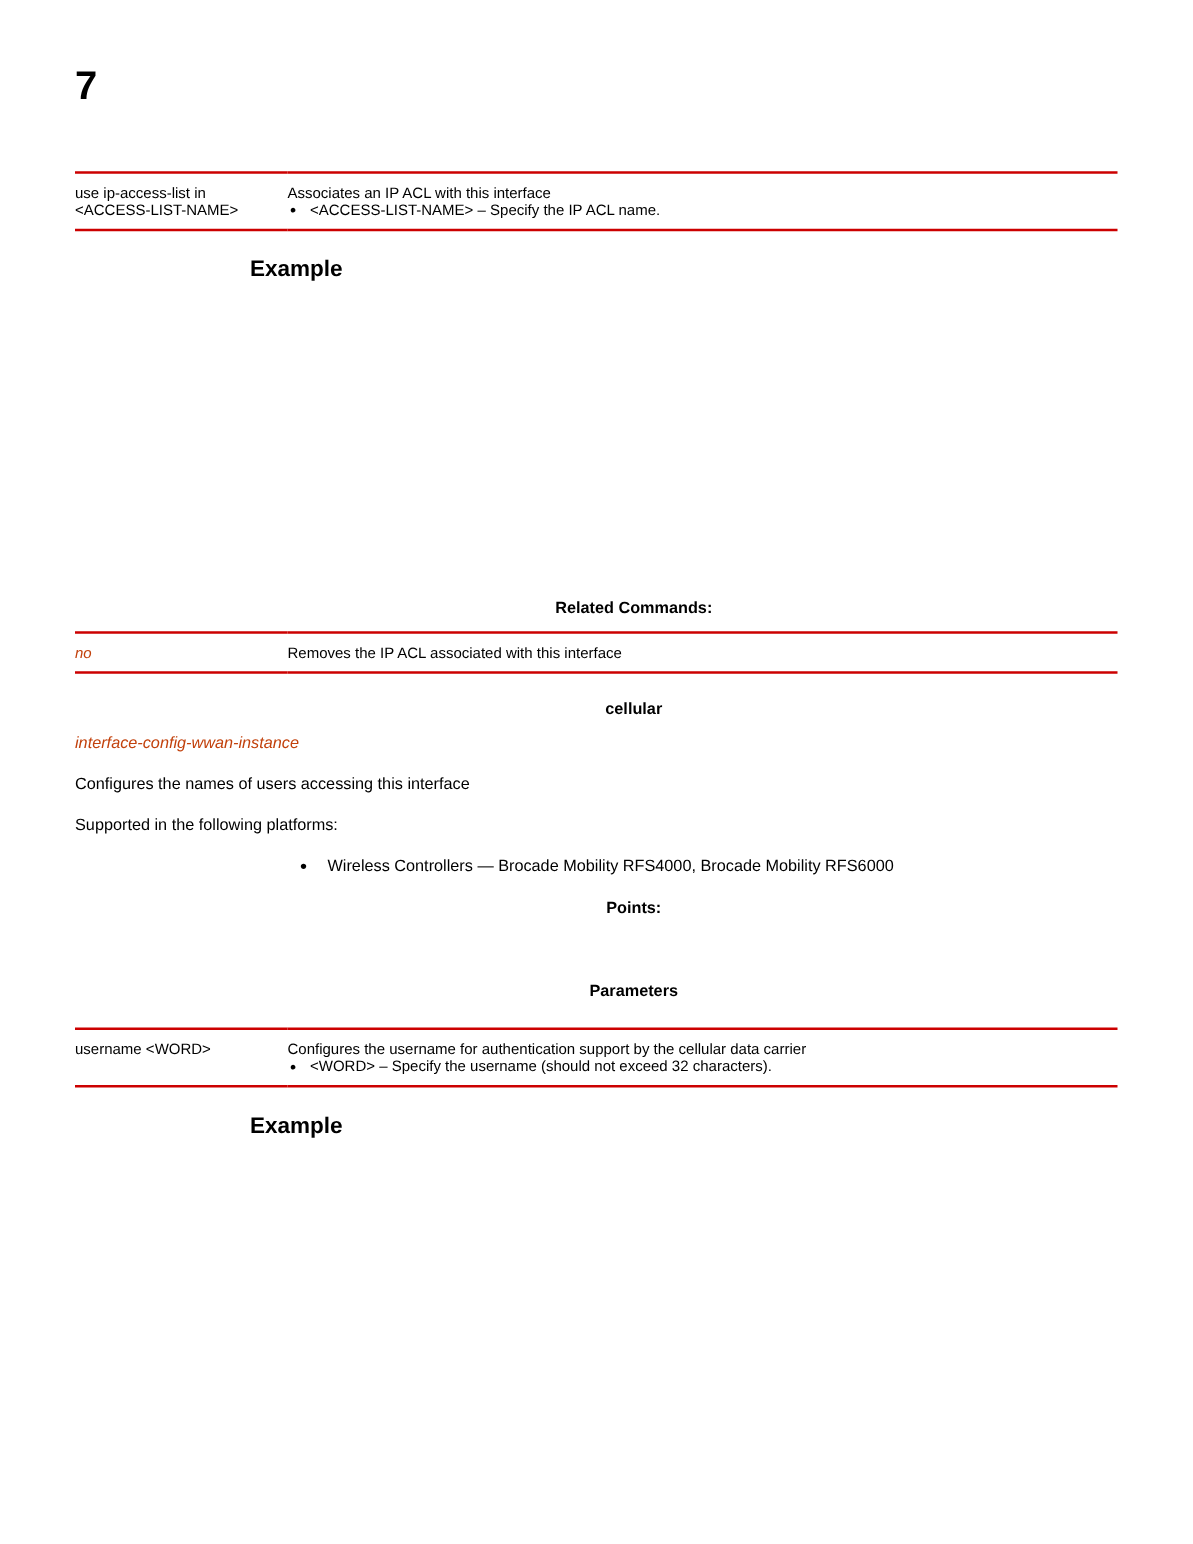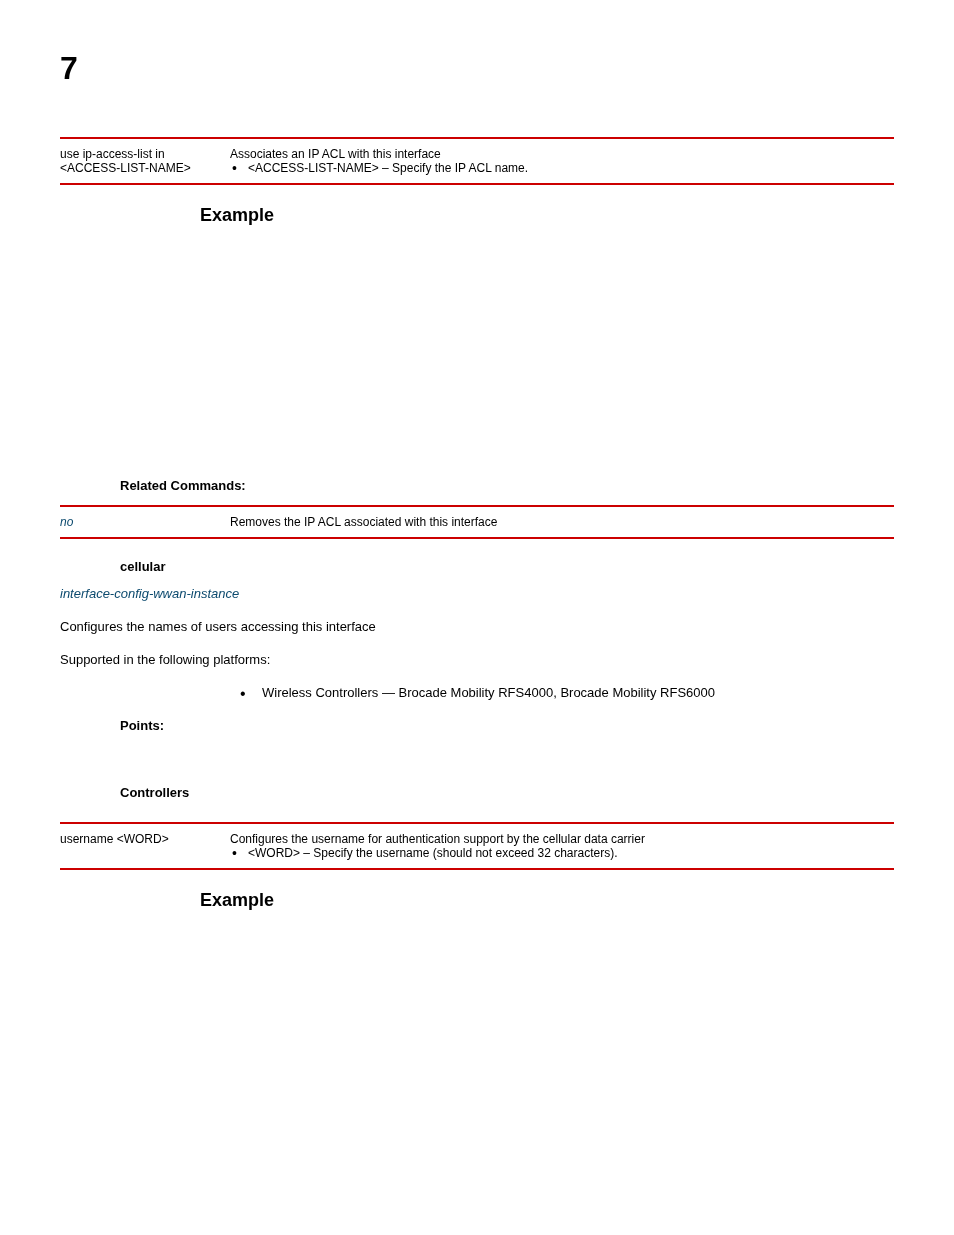--- a/index.html
+++ b/index.html
@@ -47,20 +47,21 @@
     left: 2px;
     top: -1px;
     font-size: 14px;
   }
   .section-label {
     font-weight: bold;
     font-size: 13px;
     margin-left: 60px;
     margin-top: 10px;
     margin-bottom: 12px;
+    text-align: center;
   }
   .example-label {
     font-weight: bold;
     font-size: 18px;
     margin-left: 140px;
     margin-top: 14px;
     margin-bottom: 12px;
   }
   .content-block {
     margin-bottom: 18px;
@@ -75,21 +76,21 @@
     margin-bottom: 10px;
   }
   .content-bullets .b-item::before {
     content: "•";
     position: absolute;
     left: 0;
     top: 0;
     font-size: 16px;
   }
   .link {
-    color: #0c4a6e;
+    color: #c2410c;
     font-style: italic;
   }
   .related-table {
     width: 100%;
     border-collapse: collapse;
     margin-bottom: 20px;
   }
   .related-table td {
     padding: 8px 0;
     font-size: 12px;
@@ -148,21 +149,21 @@
 <div class="content-block">Supported in the following platforms:</div>
 
 <div class="content-bullets">
   <div class="b-item">Wireless Controllers — Brocade Mobility RFS4000, Brocade Mobility RFS6000</div>
 </div>
 
 <div class="section-label">Points:</div>
 
 <div style="height:30px;"></div>
 
-<div class="section-label">Controllers</div>
+<div class="section-label">Parameters</div>
 
 <div style="height:10px;"></div>
 
 <table class="param-table">
   <tbody>
       <tr class="topline botline">
     <td class="col-left">
       <div>username &lt;WORD&gt;</div>
     </td>
     <td>

